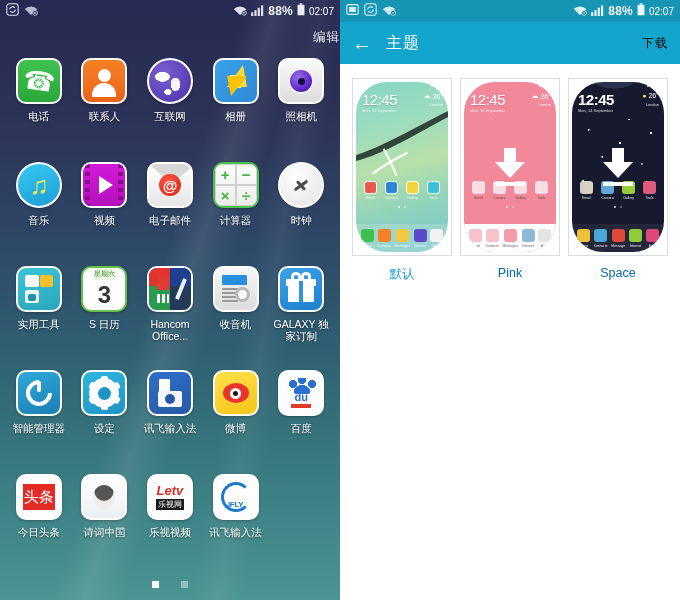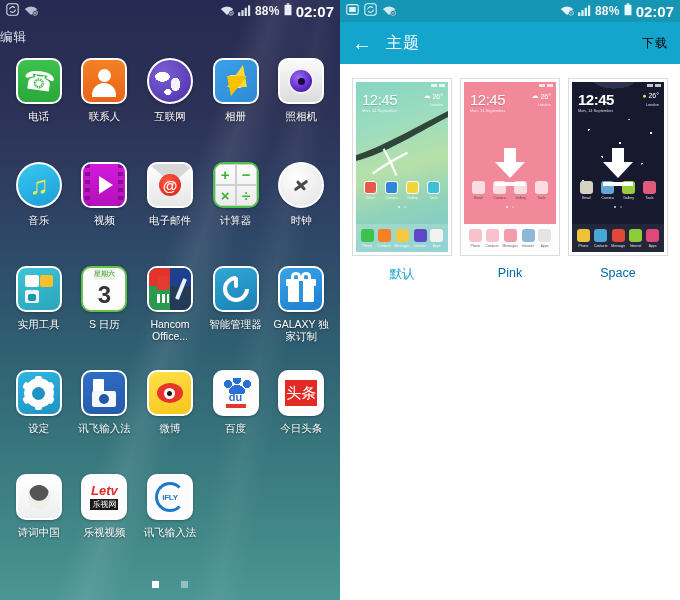--- a/index.html
+++ b/index.html
@@ -24,23 +24,23 @@
     pointer-events:none;
   }
 
   .statusbar {
     position:relative; z-index:5; height:22px; display:flex; align-items:center;
     padding:0 6px; color:#fff;
   }
   .sb-left { display:flex; align-items:center; gap:5px; }
   .sb-right { margin-left:auto; display:flex; align-items:center; gap:4px; }
   .sb-text { font-size:12px; font-weight:bold; letter-spacing:.2px; color:#f2f2f5; }
-  .sb-time { font-size:15px; font-weight:bold; color:#ffffff; }
-
-  .edit-row { position:relative; z-index:5; height:30px; display:flex; align-items:center; justify-content:flex-start; padding-right:14px; }
+  .sb-time { font-size:10px; font-weight:normal; color:#ffffff; }
+
+  .edit-row { position:relative; z-index:5; height:30px; display:flex; align-items:center; justify-content:flex-end; }
   .edit-btn { font-size:12.5px; color:#e8e8ef; letter-spacing:1px; }
 
   .app-grid {
     position:relative; z-index:4;
     padding:6px 6px 0 6px;
     display:grid; grid-template-columns:repeat(5,1fr);
     row-gap:4px;
   }
   .app-cell { display:flex; flex-direction:column; align-items:center; height:100px; }
   .app-icon {
@@ -152,39 +152,39 @@
   .ic-baidu .du { position:absolute; bottom:11px; font-size:11px; font-weight:bold; color:#2a6fd4; }
   .ic-baidu .bar { position:absolute; bottom:6px; width:20px; height:4px; background:#e03a2f; }
   .ic-toutiao { background:#fdfdfd; border:2px solid #fff; display:flex; align-items:center; justify-content:center; }
   .ic-toutiao .tt { width:36px; height:30px; background:#e22b25; color:#fff; font-size:15px; font-weight:normal; display:flex; align-items:center; justify-content:center; border:2px solid #fff; }
   .ic-letv { background:#fdfdfd; border:2px solid #fff; flex-direction:column; }
   .ic-letv .l1 { color:#e02c27; font-size:13px; font-weight:bold; font-style:italic; line-height:13px; }
   .ic-letv .l2 { background:#1a1a1a; color:#fff; font-size:8px; padding:0 2px; margin-top:2px; }
   .ic-shici { background:linear-gradient(180deg,#ffffff,#eceff1); border:2px solid #fff; }
   .ic-shici .face { width:22px; height:24px; border-radius:50% 50% 45% 45%; background:radial-gradient(circle at 50% 26%,#555 0 9px,#f0eee8 10px); }
   .ic-ifly { background:#fdfdfd; border:2px solid #fff; }
-  .ic-ifly .ring2 { width:30px; height:30px; border-radius:50%; border:3px solid #1a79c9; border-right-color:transparent; display:flex; align-items:center; justify-content:center; }
+  .ic-ifly .ring2 { width:30px; height:30px; border-radius:50%; border:3px solid #1a79c9; border-right-color:transparent; display:flex; align-items:flex-end; justify-content:center; }
   .ic-ifly .txt { font-size:8px; font-weight:bold; color:#1a79c9; letter-spacing:-.3px; }
 
   .page-dots { position:absolute; z-index:6; bottom:12px; left:0; right:0; display:flex; justify-content:center; gap:22px; }
   .dot { width:7px; height:7px; background:#ffffff; }
   .dot.dim { background:rgba(255,255,255,.42); }
 
   
   .right-panel { position:relative; width:340px; height:600px; background:#ffffff; overflow:hidden; }
   .statusbar.teal { background:#1695b5; }
   .appbar { height:42px; background:#13a5cc; display:flex; align-items:center; padding:0 12px; color:#fff; }
   .back-arrow { font-size:20px; line-height:1; color:#fff; margin-right:14px; }
   .appbar-title { font-size:16px; letter-spacing:1px; }
   .appbar-action { margin-left:auto; font-size:12px; color:#000000; letter-spacing:1px; }
 
   .theme-grid { display:grid; grid-template-columns:repeat(3,1fr); gap:8px; padding:14px 12px 0 12px; }
   .theme-cell { display:flex; flex-direction:column; align-items:center; }
   .thumb { position:relative; width:100%; aspect-ratio:100/178; border:1px solid #d9dde0; overflow:hidden; background:#fff; }
-  .thumb-inner { position:absolute; inset:3px; overflow:hidden; }
+  .thumb-inner { position:absolute; inset:3px; overflow:hidden;border-radius:31px; }
   .th-status { position:absolute; top:0; left:0; right:0; height:7px; display:flex; align-items:center; justify-content:flex-end; padding-right:3px; gap:2px; }
   .th-mini { width:6px; height:3px; background:rgba(255,255,255,.75); }
   .th-clock { position:absolute; top:9px; left:6px; color:#fff; font-size:15px; font-weight:300; letter-spacing:-.5px; text-shadow:0 1px 1px rgba(0,0,0,.18); }
   .th-sub { position:absolute; top:26px; left:6px; color:rgba(255,255,255,.8); font-size:4px; }
   .th-weather { position:absolute; top:10px; right:5px; color:#fff; font-size:7px; display:flex; align-items:center; gap:2px; }
   .th-weather-sub { position:absolute; top:20px; right:5px; color:rgba(255,255,255,.8); font-size:4px; }
 
   .th-approw { position:absolute; left:0; right:0; display:flex; justify-content:space-around; padding:0 4px; }
   .th-app { display:flex; flex-direction:column; align-items:center; gap:2px; }
   .th-appicon { width:13px; height:13px; border-radius:3px; }
@@ -363,37 +363,45 @@
             <span class="q1"></span>
             <span class="q2"></span>
             <span class="q3"></span>
             <span class="q4"></span>
             <span class="bk"></span>
             <span class="pen"></span>
             <span class="bars"></span>
           </div>
         <div class="app-label">Hancom Office...</div>
       </div>
-
-      <div class="app-cell">
-        <div class="app-icon ic-smart">
-            <span class="ring"></span>
-            <span class="pow"></span>
-          </div>
-        <div class="app-label">智能管理器</div>
-      </div>
+      <div class="app-cell">
+        <div class="app-icon ic-radio">
+            <span class="screen"></span>
+            <span class="mesh"></span>
+            <span class="knob"></span>
+          </div>
+        <div class="app-label">收音机</div>
+      </div>
+
       <div class="app-cell">
         <div class="app-icon ic-gift">
             <span class="box"></span>
             <span class="lid"></span>
             <span class="rib"></span>
             <span class="bowl"></span>
             <span class="bowr"></span>
           </div>
         <div class="app-label">GALAXY 独家订制</div>
+      </div>
+      <div class="app-cell">
+        <div class="app-icon ic-smart">
+            <span class="ring"></span>
+            <span class="pow"></span>
+          </div>
+        <div class="app-label">智能管理器</div>
       </div>
       <div class="app-cell">
         <div class="app-icon ic-settings">
           <span class="tooth" style="transform:rotate(0deg)"></span>
           <span class="tooth" style="transform:rotate(60deg)"></span>
           <span class="tooth" style="transform:rotate(120deg)"></span>
           <span class="gear" style="position:absolute"></span>
           <span class="inner"></span>
         </div>
         <div class="app-label">设定</div>

